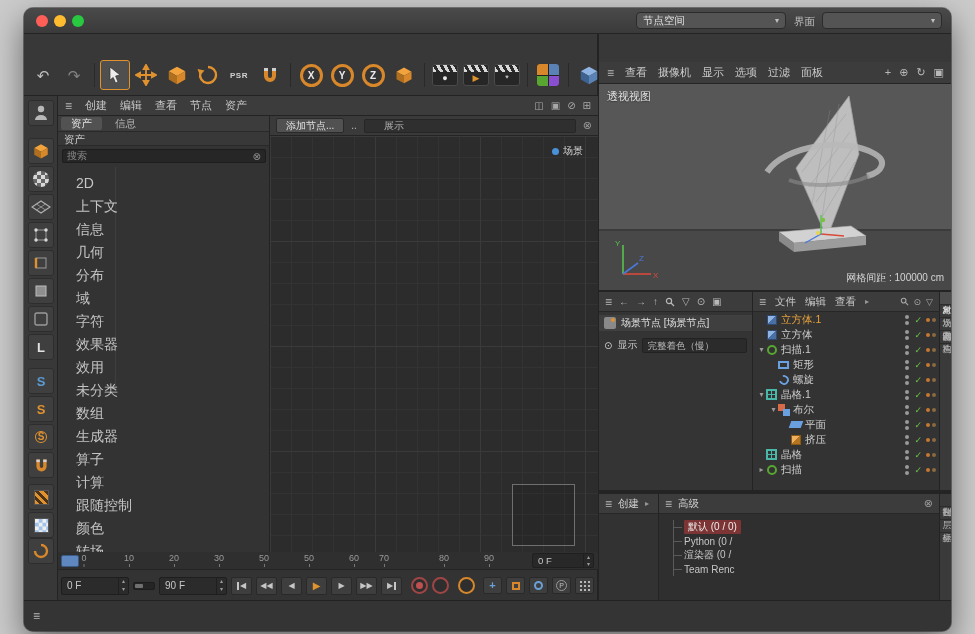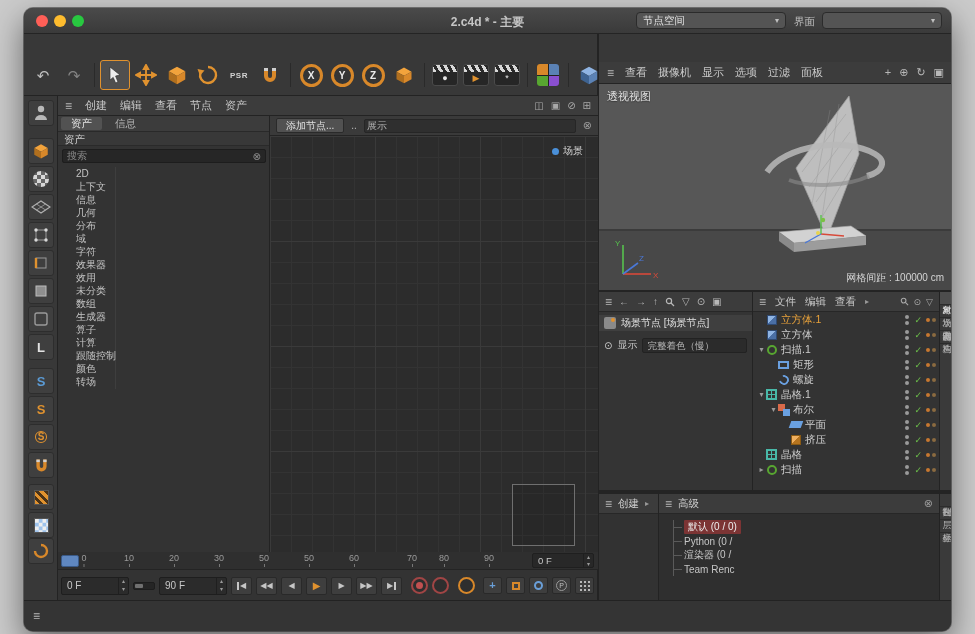--- a/index.html
+++ b/index.html
@@ -54,29 +54,29 @@
   
   .assets-panel { left:34px; top:108px; width:212px; height:436px; background:#333333; border-right:1px solid #232323; }
   .atabs { height:16px; display:flex; gap:3px; padding:1px 3px; background:#3c3c3c; font-size:10.5px; align-items:center; border-bottom:1px solid #292929; }
   .atab { padding:0 10px; height:13px; line-height:13px; color:#b4b4b4; }
   .atab.active { background:#525252; border-radius:2px; color:#e6e6e6; }
   .asec { height:14px; line-height:14px; font-size:10.5px; color:#cfcfcf; padding-left:6px; background:#383838; border-bottom:1px solid #2a2a2a; }
   .asearch { position:absolute; left:4px; top:33px; width:204px; height:14px; background:#262626; border:1px solid #1d1d1d; border-radius:2px;
              color:#8a8a8a; font-size:10px; display:flex; align-items:center; padding:0 4px; }
   .asearch .clr { margin-left:auto; color:#8e8e8e; font-size:10px; }
   .alist { position:absolute; left:0; top:51px; right:0; bottom:0; }
-  .acat { height:13px; line-height:13px; font-size:10px; color:#c4c4c4; padding-left:18px; white-space:nowrap; }
+  .acat { height:13px; line-height:13px; font-size:14px; color:#c4c4c4; padding-left:18px; white-space:nowrap;margin-top:10px; }
   .aline { position:absolute; left:57px; top:51px; width:1px; height:222px; background:#3e3e3e; }
 
   
   .node-editor { left:246px; top:108px; width:328px; height:436px; background:#2c2c2c; }
   .ne-header { height:20px; background:#3a3a3a; border-bottom:1px solid #242424; display:flex; align-items:center; gap:7px; padding:0 6px; }
   .ne-add { background:#515151; border:1px solid #2a2a2a; border-radius:2px; font-size:10px; color:#e0e0e0; padding:1px 9px; line-height:11px; }
   .ne-dots { color:#b8b8b8; font-size:10px; }
-  .ne-show { flex:1; height:14px; background:#2f2f2f; border:1px solid #262626; border-radius:2px; font-size:10px; color:#b0b0b0; padding:0 2px; line-height:12px; }
+  .ne-show { flex:1; height:14px; background:#2f2f2f; border:1px solid #262626; border-radius:2px; font-size:10px; color:#b0b0b0; padding:0 19px; line-height:12px; }
   .ne-close { color:#9c9c9c; font-size:11px; }
   .ne-canvas { position:absolute; left:0; top:20px; right:0; bottom:0; background-color:#2c2c2c;
     background-image:
       linear-gradient(#3a3a3a 1px, transparent 1px), linear-gradient(90deg,#3a3a3a 1px, transparent 1px),
       linear-gradient(#333333 1px, transparent 1px), linear-gradient(90deg,#333333 1px, transparent 1px);
     background-size:105px 105px,105px 105px,21px 21px,21px 21px; }
   .ne-badge { position:absolute; left:282px; top:8px; font-size:10px; color:#d2d2d2; display:flex; gap:4px; align-items:center; }
   .ne-badge i { width:7px; height:7px; border-radius:50%; background:#4a90d9; }
   .ne-frame { position:absolute; left:242px; top:348px; width:63px; height:62px; border:1px solid #6f6f6f; background:rgba(0,0,0,0.08); }
 
@@ -182,21 +182,20 @@
 </head>
 <body>
 
 <div class="stage">
 <div class="window">
 
   <div class="abs titlebar">
     <span class="tl red"></span>
     <span class="tl yellow"></span>
     <span class="tl green"></span>
-    <div class="wtitle">2.c4d * - 主要</div>
     <div class="tb-select" style="left:612px;width:150px;">
       <span>节点空间</span>
       <span class="chev">▾</span>
     </div>
     <span class="tb-label" style="left:770px;">界面</span>
     <div class="tb-select" style="left:798px;width:120px;">
       <span></span>
       <span class="chev">▾</span>
     </div>
   </div>
@@ -463,21 +462,21 @@
   <div class="abs timeline">
     <div class="ruler">
       <div class="scrub"></div>
       <div class="tick" style="left:26px;"><span>0</span><i></i></div>
       <div class="tick" style="left:71px;"><span>10</span><i></i></div>
       <div class="tick" style="left:116px;"><span>20</span><i></i></div>
       <div class="tick" style="left:161px;"><span>30</span><i></i></div>
       <div class="tick" style="left:206px;"><span>50</span><i></i></div>
       <div class="tick" style="left:251px;"><span>50</span><i></i></div>
       <div class="tick" style="left:296px;"><span>60</span><i></i></div>
-      <div class="tick" style="left:354px;"><span>70</span><i></i></div>
+      <div class="tick" style="left:326px;"><span>70</span><i></i></div>
       <div class="tick" style="left:386px;"><span>80</span><i></i></div>
       <div class="tick" style="left:431px;"><span>90</span><i></i></div>
       <div class="cur-field">
         <span class="val">0 F</span>
         <span class="sp-btns">
               <i>▴</i>
               <i>▾</i>
             </span>
       </div>
     </div>

